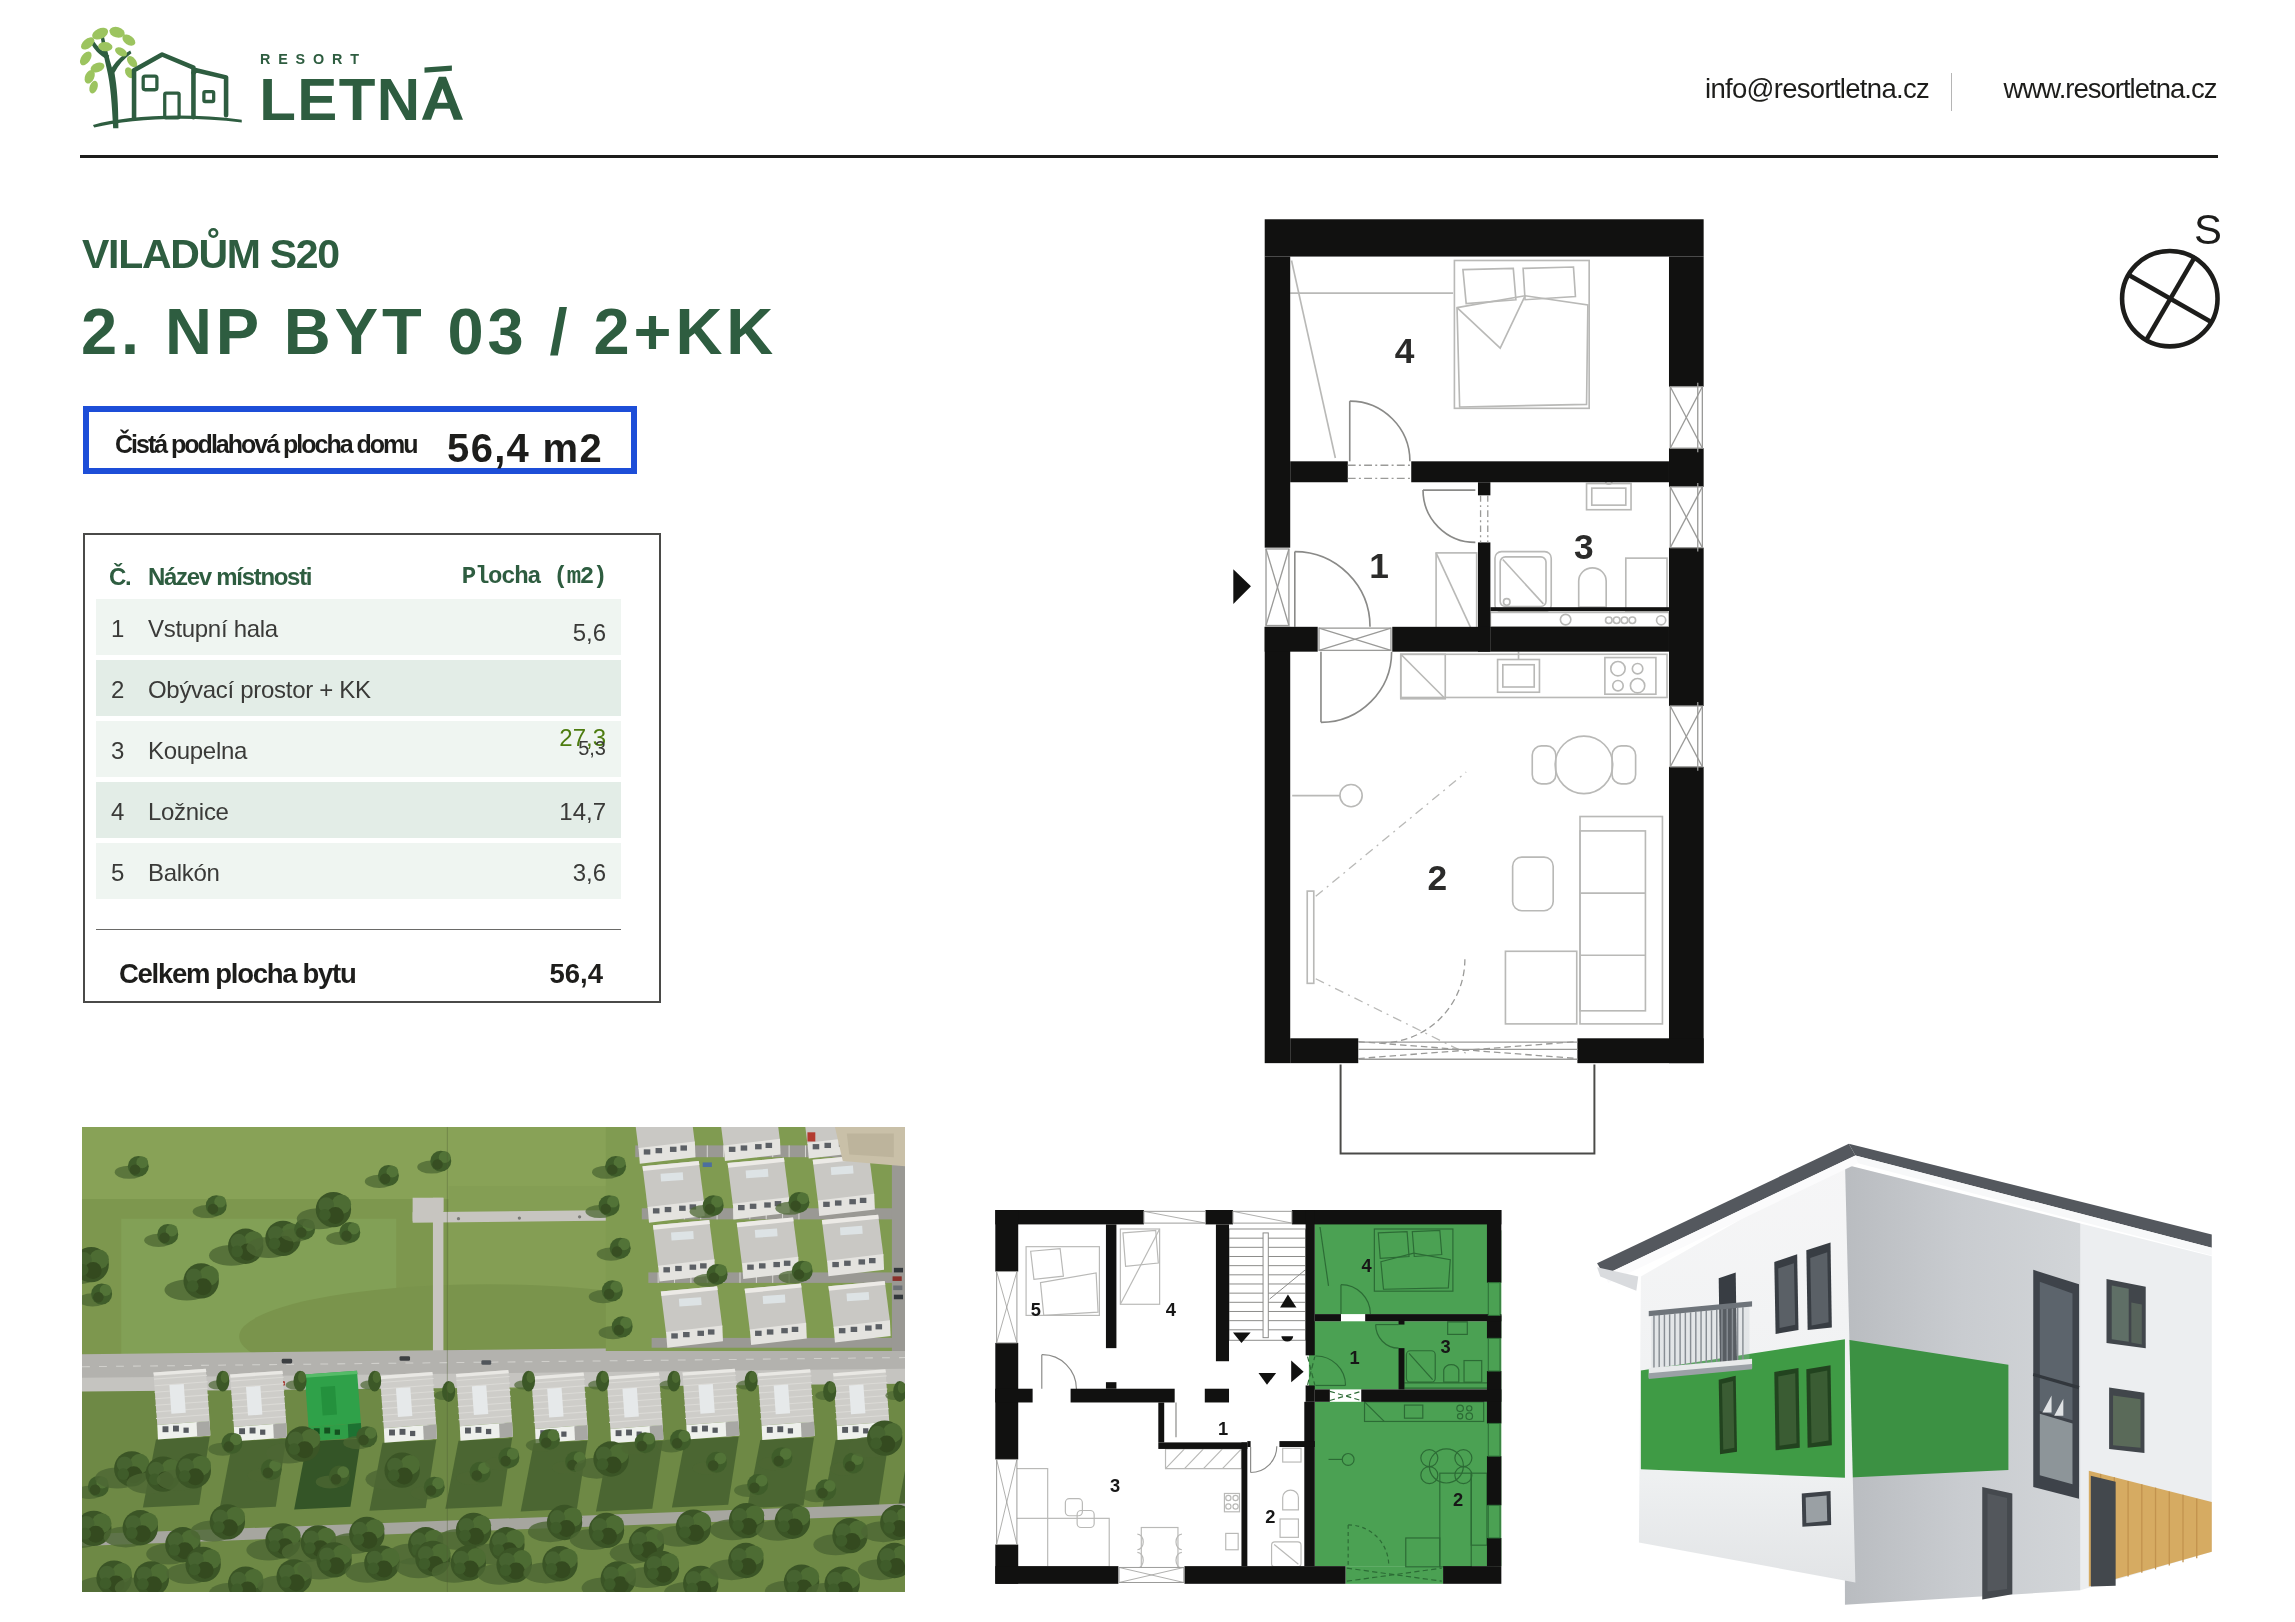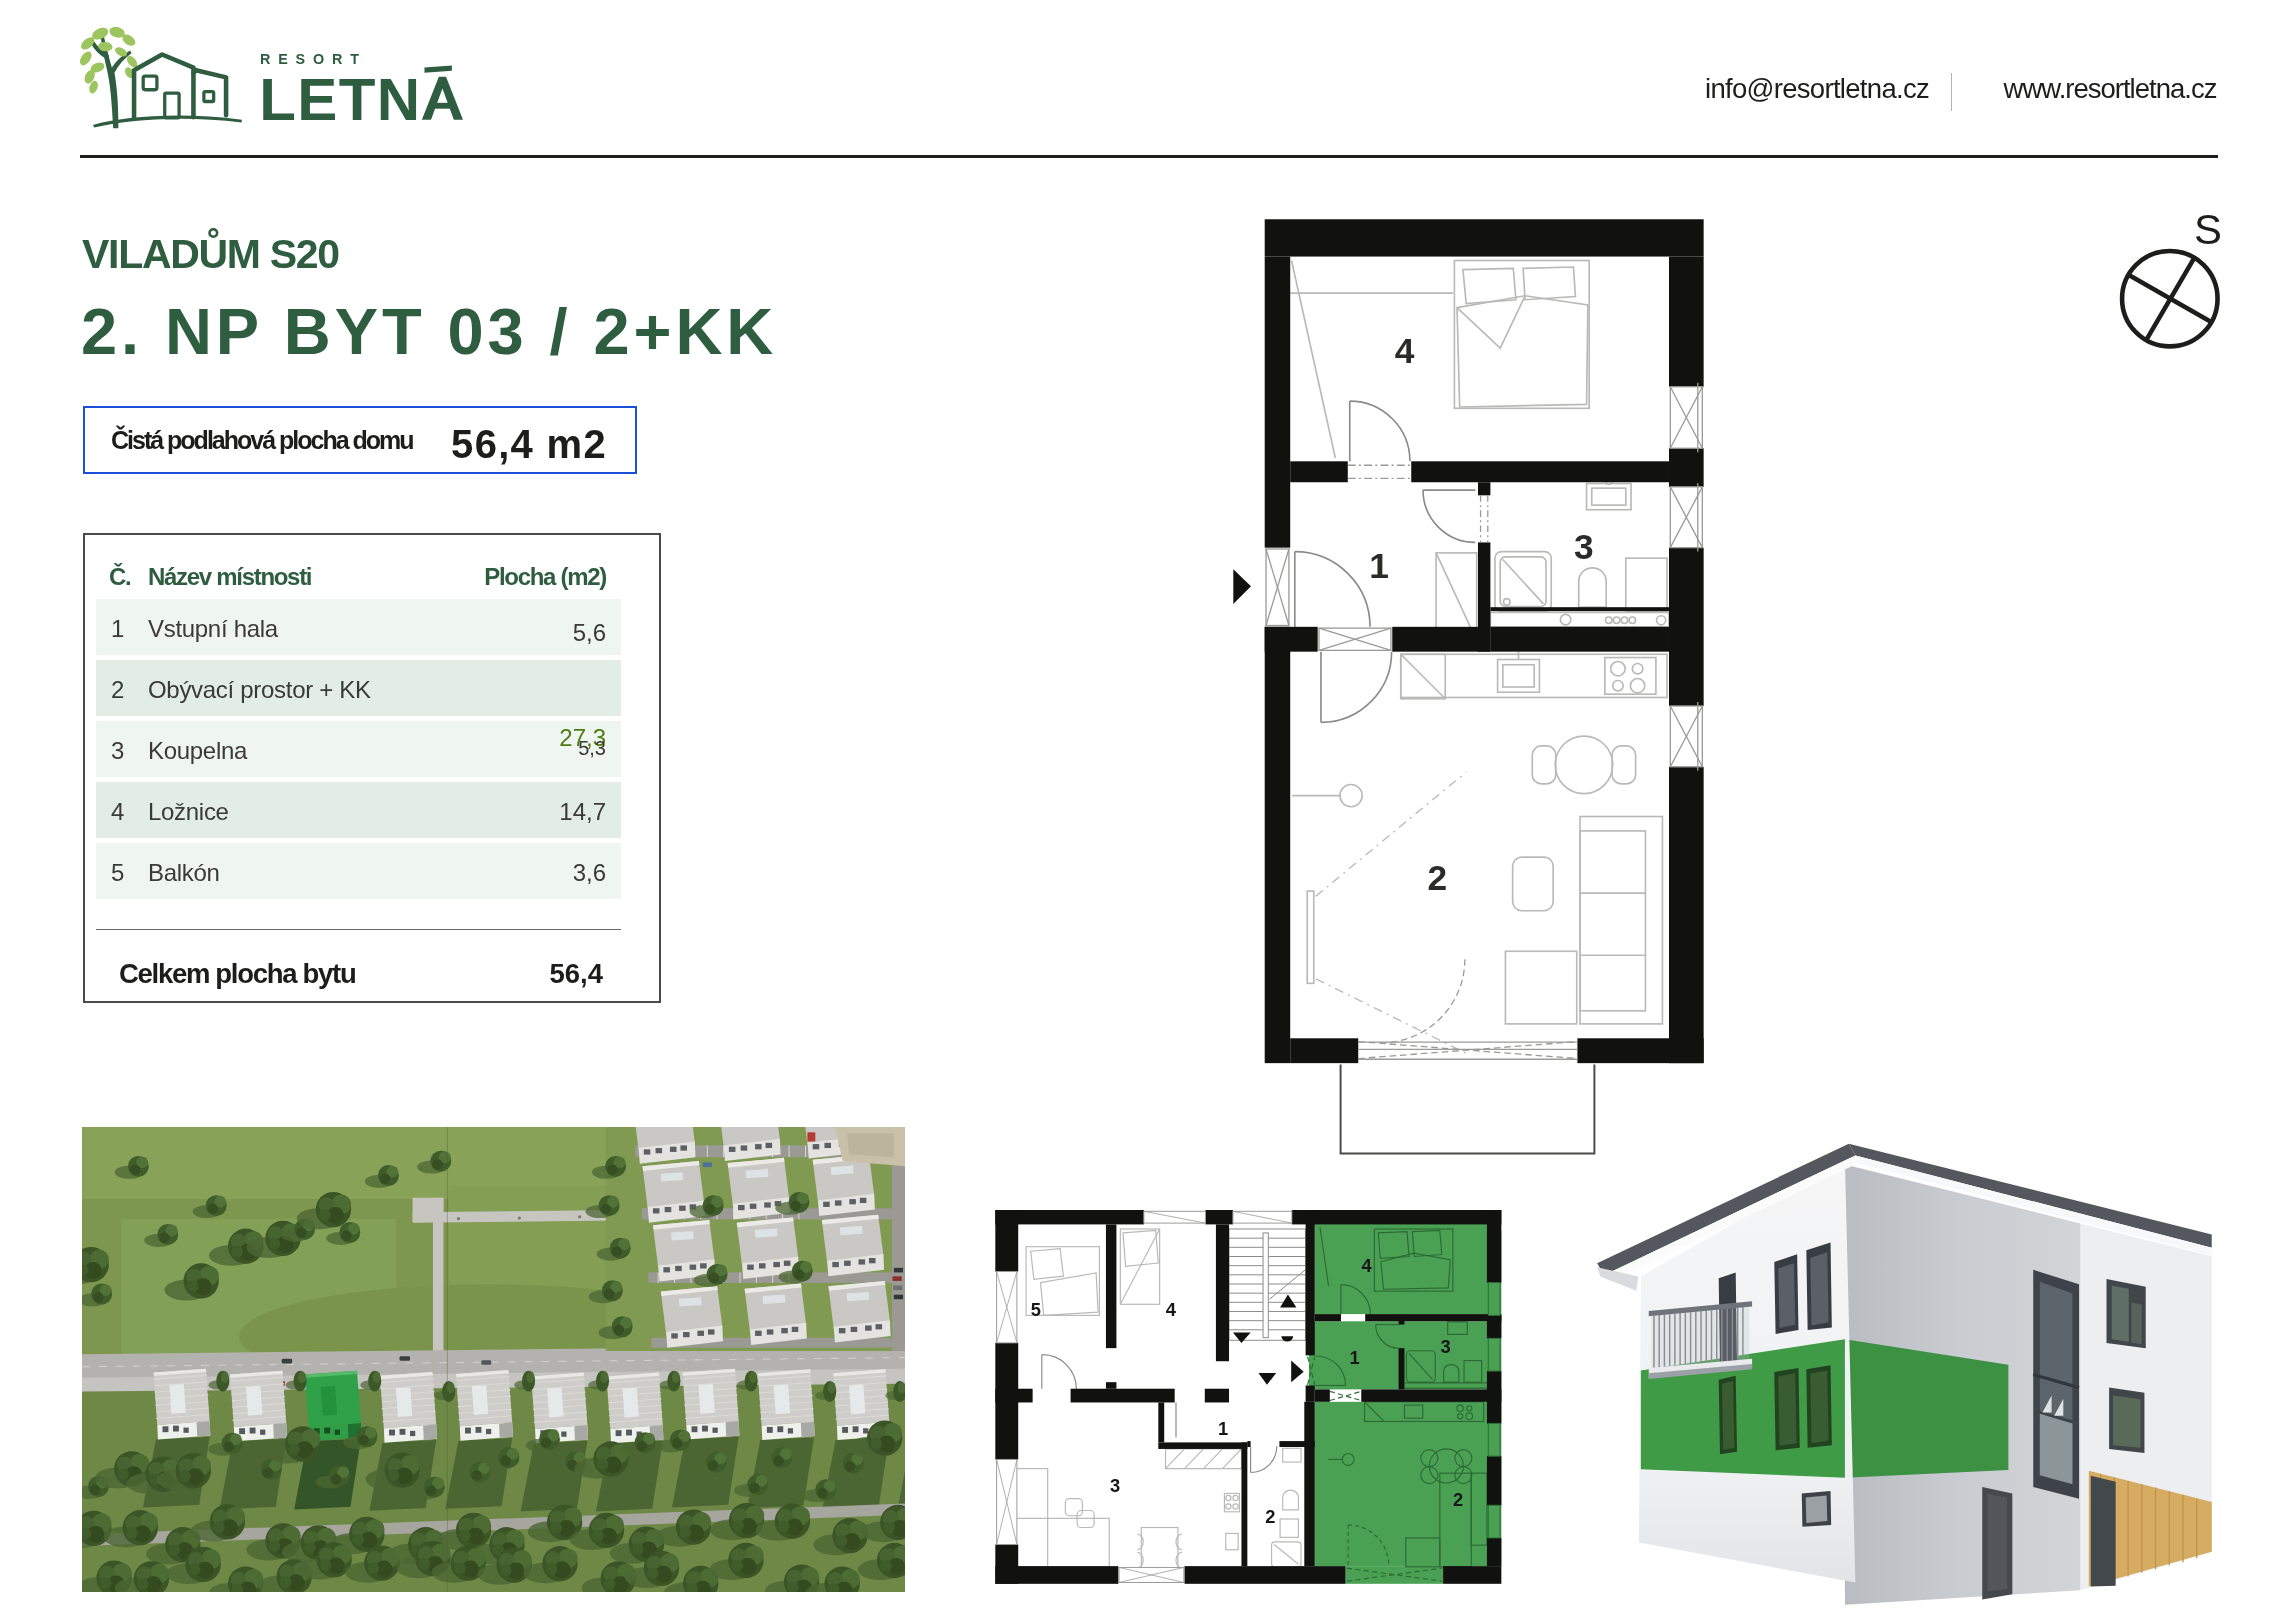--- a/index.html
+++ b/index.html
@@ -50,29 +50,29 @@
 </svg>
 
 <div class="abs" style="left:1705px; top:73px; width:216px; text-align:center; font-size:27.5px; letter-spacing:-0.7px; color:#1d1d1b;">info@resortletna.cz</div>
 <div class="abs" style="left:1951px; top:73px; width:1.3px; height:38px; background:#b5b5b5;"></div>
 <div class="abs" style="left:2002px; top:73px; width:216px; text-align:center; font-size:27.5px; letter-spacing:-1px; color:#1d1d1b;">www.resortletna.cz</div>
 <div class="abs" style="left:80px; top:155px; width:2138px; height:3.3px; background:#1d1d1b;"></div>
 
 <div class="abs grn" style="left:82px; top:231px; font-size:41px; font-weight:bold; letter-spacing:-1.3px;">VILADŮM S20</div>
 <div class="abs grn" style="left:81px; top:294px; font-size:65px; font-weight:bold; letter-spacing:3.9px;">2. NP BYT 03 / 2+KK</div>
 
-<div class="abs" style="left:83px; top:406px; width:554px; height:68px; border:2px solid #1d4ed8;">
+<div class="abs" style="left:83px; top:406px; width:554px; height:68px; border:6px solid #1d4ed8;">
   <div class="abs" style="left:26px; top:17.7px; font-size:25px; font-weight:bold; letter-spacing:-2px; color:#1d1d1b;">Čistá podlahová plocha domu</div>
   <div class="abs" style="right:28px; top:13.7px; font-size:40px; font-weight:bold; letter-spacing:1.3px; color:#1d1d1b;">56,4 m2</div>
 </div>
 
 <div class="abs" style="left:83px; top:533px; width:578px; height:470px; border:2px solid #4a4a48;">
   <div class="abs grn" style="left:24px; top:27.5px; font-size:24px; font-weight:bold; letter-spacing:-1.3px;">Č.</div>
   <div class="abs grn" style="left:63px; top:27.5px; font-size:24px; font-weight:bold; letter-spacing:-1.3px;">Název místnosti</div>
-  <div class="abs grn" style="right:53px; top:27.5px; font-size:24px; font-weight:bold; letter-spacing:-1.3px;">Plocha (m2)</div>
+  <div class="abs grn" style="right:53px; top:27.5px; font-size:24px; font-weight:bold; letter-spacing:-1.3px;font-family:Liberation Mono, monospace;">Plocha (m2)</div>
 
   <div class="abs" style="left:11px; top:64px; width:525px; height:56px; background:#eff5f1;"></div>
   <div class="abs" style="left:11px; top:125px; width:525px; height:56px; background:#e3ede7;"></div>
   <div class="abs" style="left:11px; top:186px; width:525px; height:56px; background:#eff5f1;"></div>
   <div class="abs" style="left:11px; top:247px; width:525px; height:56px; background:#e3ede7;"></div>
   <div class="abs" style="left:11px; top:308px; width:525px; height:56px; background:#eff5f1;"></div>
 
   <div class="abs" style="left:26px; top:80px; font-size:24px; color:#3a3a38;">1</div>
   <div class="abs" style="left:63px; top:80px; font-size:24px; letter-spacing:-0.3px; color:#3a3a38;">Vstupní hala</div>
   <div class="abs" style="right:53px; top:84px; font-size:24px; color:#3a3a38;">5,6</div>

